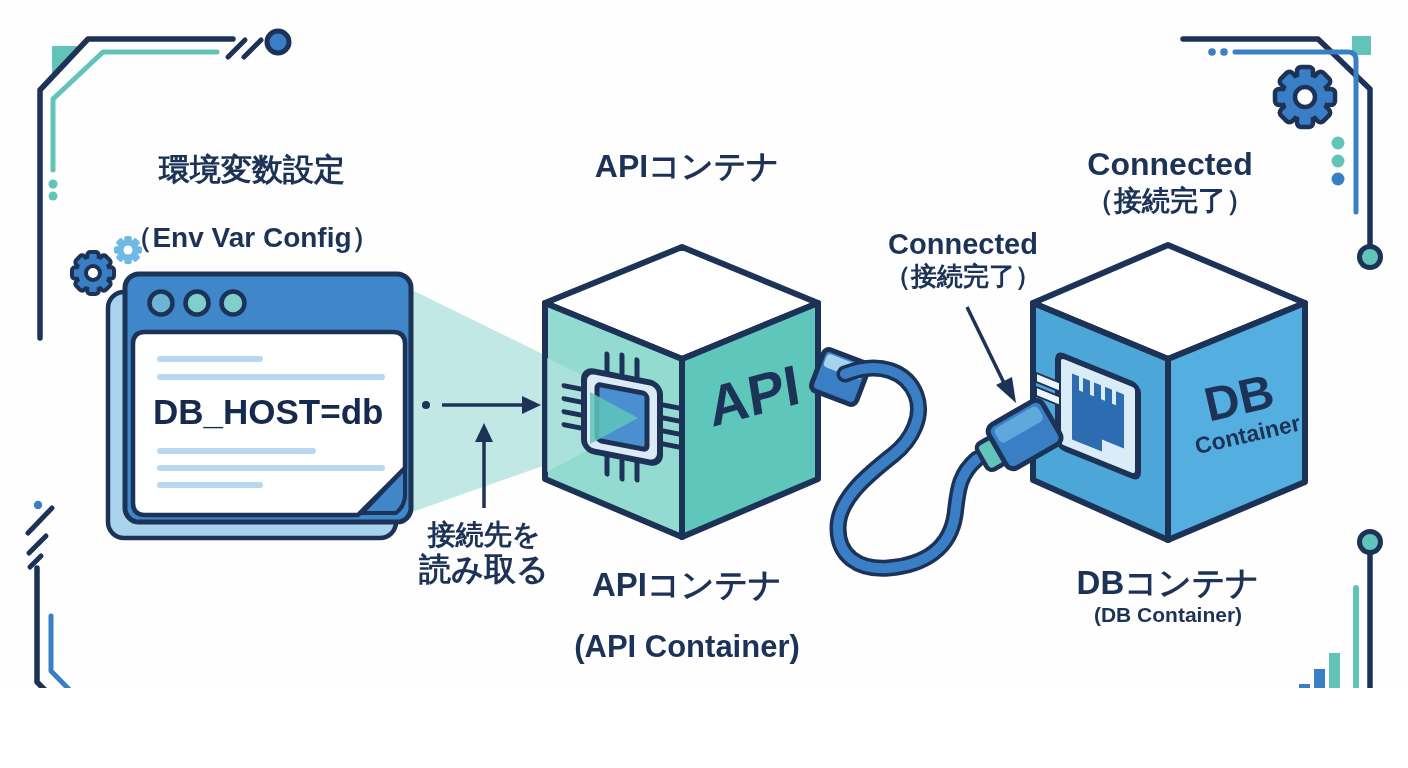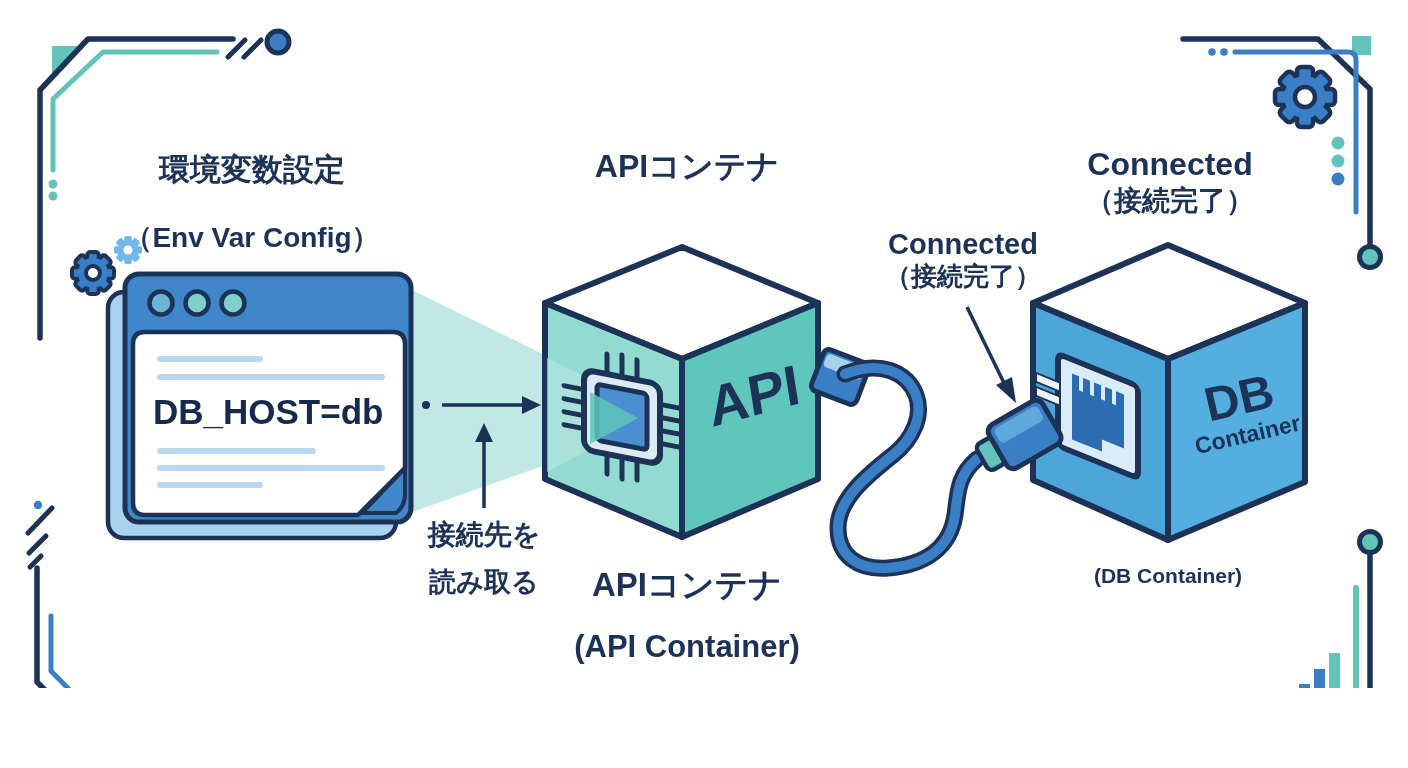--- a/index.html
+++ b/index.html
@@ -216,30 +216,31 @@
     <span style="font-size:29px;">Connected</span>
     <span style="font-size:26px;">（接続完了）</span>
   </div>
 
   <div class="lbl" style="left:153px;top:391px;width:240px;text-align:left;font-size:35px;color:#152a4e;">
     <span>DB_HOST=db</span>
   </div>
 
   <div class="lbl" style="left:404px;top:518px;width:160px;">
     <span style="font-size:28px;">接続先を</span>
-    <span style="font-size:27px;margin-top:16px;">読み取る</span>
+    <span style="font-size:32px;">読み取る</span>
   </div>
 
 
   <div class="lbl" style="left:507px;top:566px;width:360px;">
     <span style="font-size:33px;">APIコンテナ</span>
     <span style="font-size:31px;margin-top:24px;">(API Container)</span>
   </div>
 
   <div class="lbl" style="left:988px;top:564px;width:360px;">
+    <span style="font-size:33px;">DBコンテナ</span>
     <span style="font-size:21px;">(DB Container)</span>
   </div>
 
   <div class="cube-word" style="left:694px;top:368px;width:120px;font-size:56px;transform:rotate(-15deg) skewX(-6deg);">
     <span>API</span>
   </div>
 
   <div class="cube-word" style="left:1172px;top:374px;width:140px;transform:rotate(-13deg);">
     <span style="display:block;font-size:48px;">DB</span>
     <span style="display:block;font-size:23px;margin-top:2px;">Container</span>

